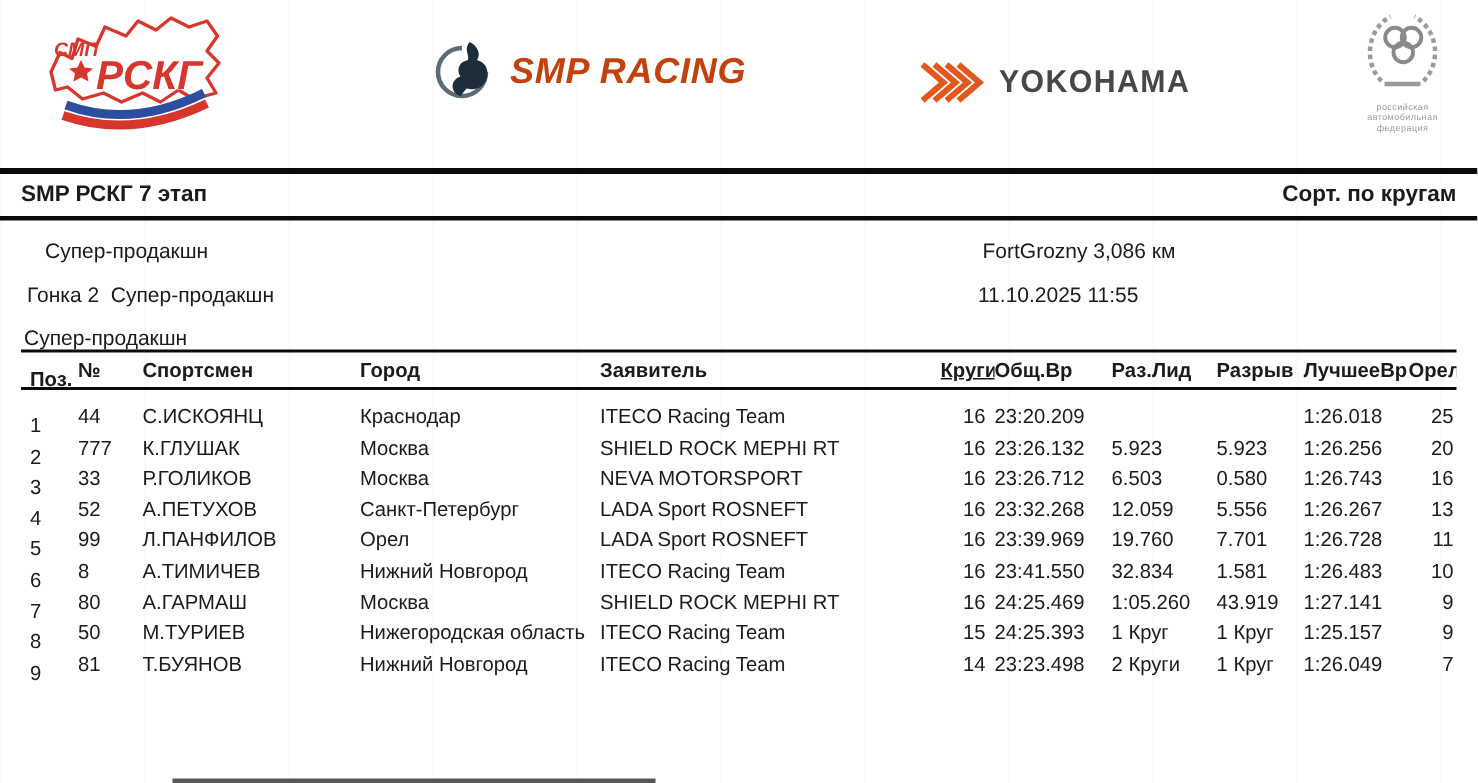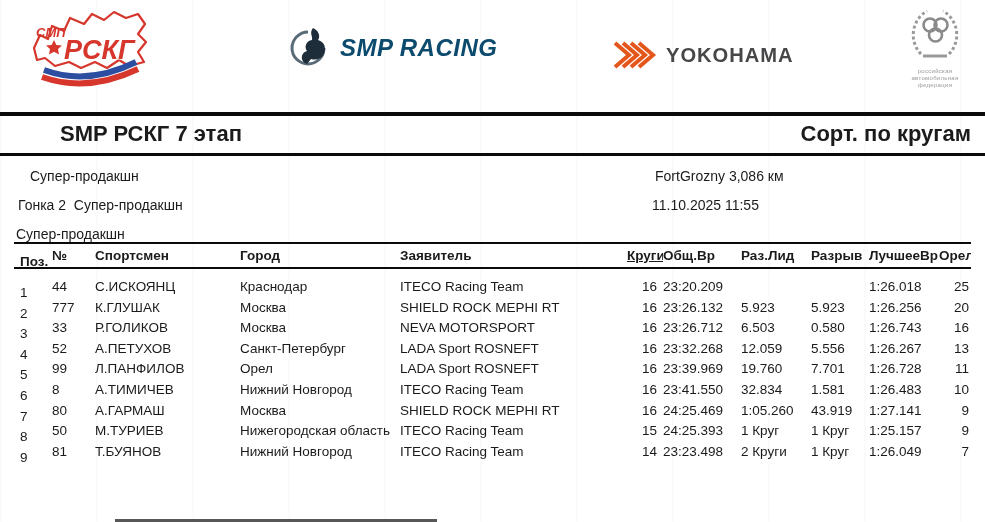--- a/index.html
+++ b/index.html
@@ -13,35 +13,35 @@
   .page{position:absolute;inset:0;}
 
   
   .logos{position:relative;height:112px;}
   .logo{position:absolute;}
 
   
   .l-rskg{left:24px;top:4px;}
   
   .l-smpr{left:286px;top:24px;display:flex;align-items:center;gap:6px;}
-  .l-smpr .wordmark{font-style:italic;font-weight:bold;font-size:24px;letter-spacing:.5px;color:#0c4a6e;}
+  .l-smpr .wordmark{font-style:italic;font-weight:bold;font-size:24px;letter-spacing:.5px;color:#c2410c;}
   
   .l-yoko{left:610px;top:36px;display:flex;align-items:center;gap:4px;}
   .l-yoko .wordmark{font-weight:bold;font-size:21px;letter-spacing:1px;color:#474749;transform:scaleX(.96);transform-origin:left;}
   
   .l-raf{left:898px;top:4px;width:74px;text-align:center;}
   .l-raf .raf-text{font-size:6px;line-height:7px;color:#9a9a9a;letter-spacing:.3px;}
 
   
   .title-bar{
     border-top:4px solid #0a0a0a;border-bottom:3px solid #0a0a0a;
     display:flex;justify-content:space-between;align-items:center;
     padding:5px 14px 6px 14px;
   }
-  .title-bar span{font-weight:bold;font-size:22px;margin-left:46px;}
+  .title-bar span{font-weight:bold;font-size:15px;}
 
   
   .info{position:relative;height:86px;font-size:14px;}
   .info span{position:absolute;white-space:pre;}
   .i-class{left:30px;top:12px;}
   .i-track{left:655px;top:12px;}
   .i-race{left:18px;top:41px;}
   .i-date{left:652px;top:41px;}
   .i-group{left:16px;top:70px;}
 

